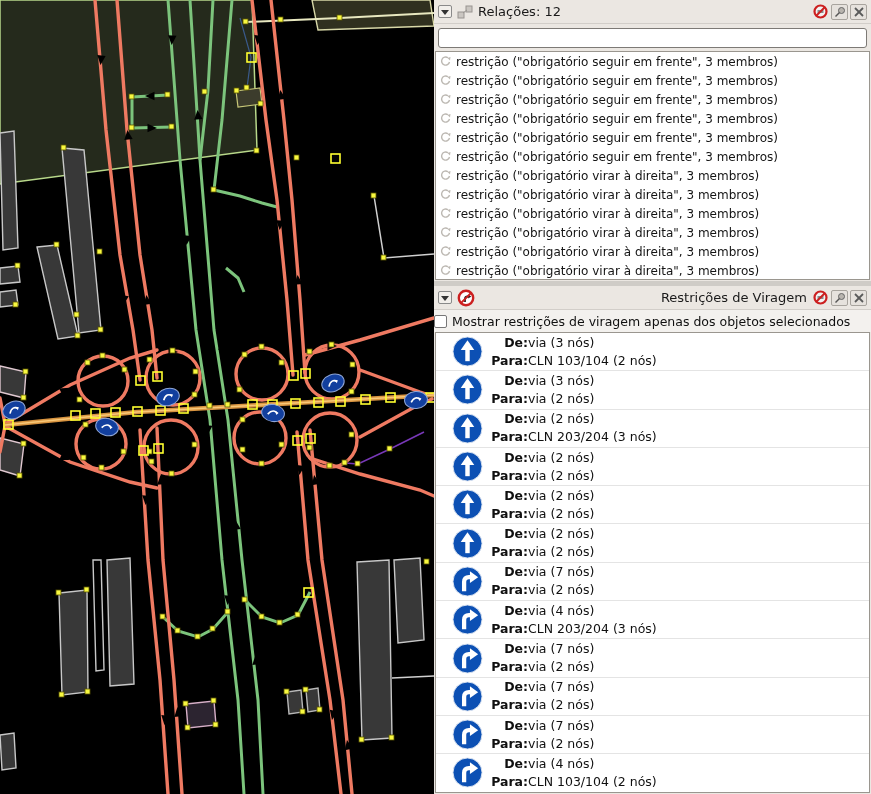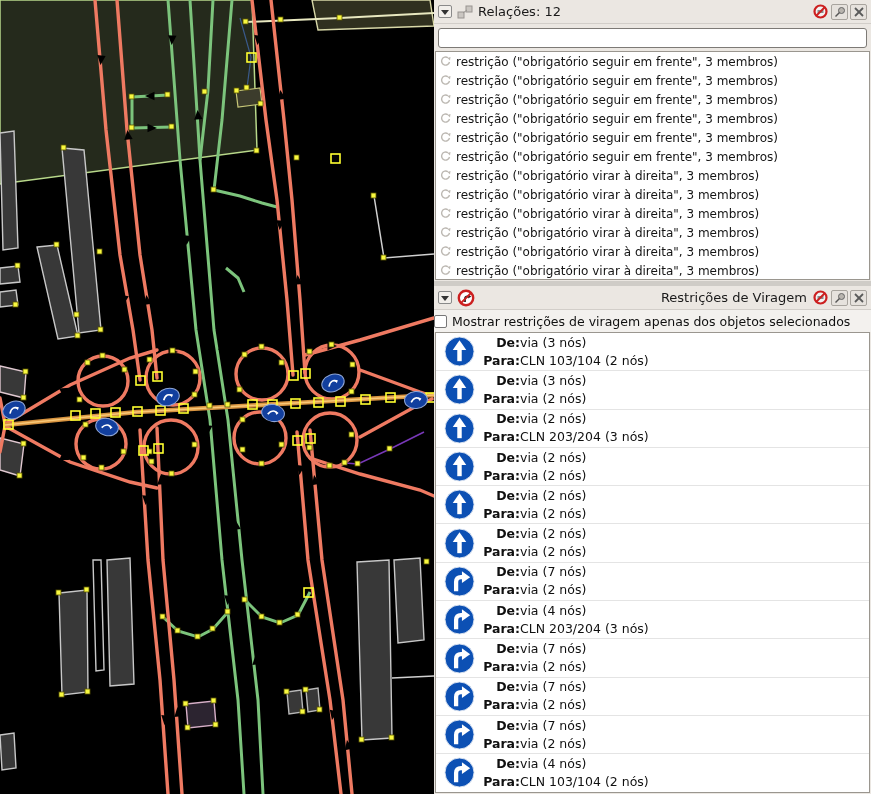--- a/index.html
+++ b/index.html
@@ -24,21 +24,21 @@
   .filter-row{padding:3px 4px;flex:none;}
   .filter-input{width:100%;height:20px;border:1px solid #7d7a76;border-radius:3px;padding:0 4px;font-size:12px;font-family:"DejaVu Sans",sans-serif;background:#fff;}
 
   .listbox{flex:1;min-height:0;margin:0 1px 1px 1px;background:#fff;border:1px solid #9a968f;overflow:hidden;}
   .rel-row{height:19px;display:flex;align-items:center;gap:4px;padding-left:3px;font-size:12px;white-space:nowrap;}
   .rel-row .txt{color:#141414;}
 
   .check-row{height:22px;flex:none;display:flex;align-items:center;gap:5px;font-size:12.5px;background:#f3f1ee;white-space:nowrap;overflow:hidden;}
   .checkbox{width:13px;height:13px;border:1px solid #777;background:#fff;flex:none;border-radius:2px;}
 
-  .tr-row{height:38.3px;display:flex;align-items:center;gap:3px;padding-left:8px;border-bottom:1px solid #e4e4e4;}
+  .tr-row{height:38.3px;display:flex;align-items:center;gap:3px;padding-left:16px;border-bottom:1px solid #e4e4e4;}
   .tr-icon{width:31px;height:31px;flex:none;}
   .tr-lines{display:flex;flex-direction:column;justify-content:center;font-size:12.5px;line-height:18px;white-space:nowrap;}
   .tr-line{display:flex;}
   .tr-label{font-weight:bold;width:42px;flex:none;}
   svg{display:block;}
 </style>
 </head>
 <body>
 
 <div class="app">

